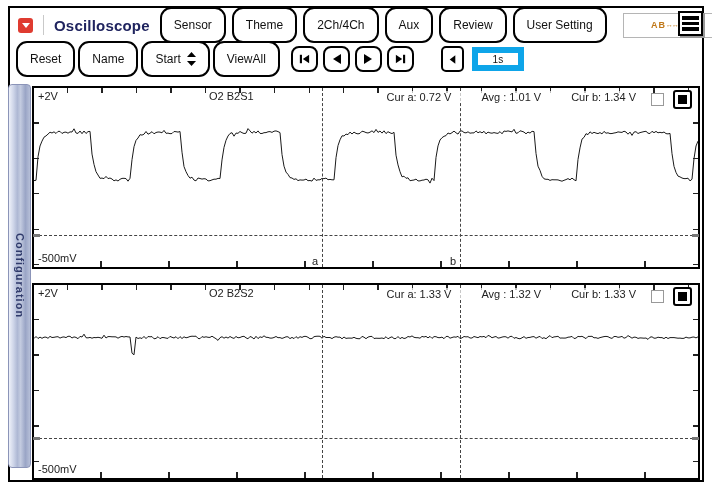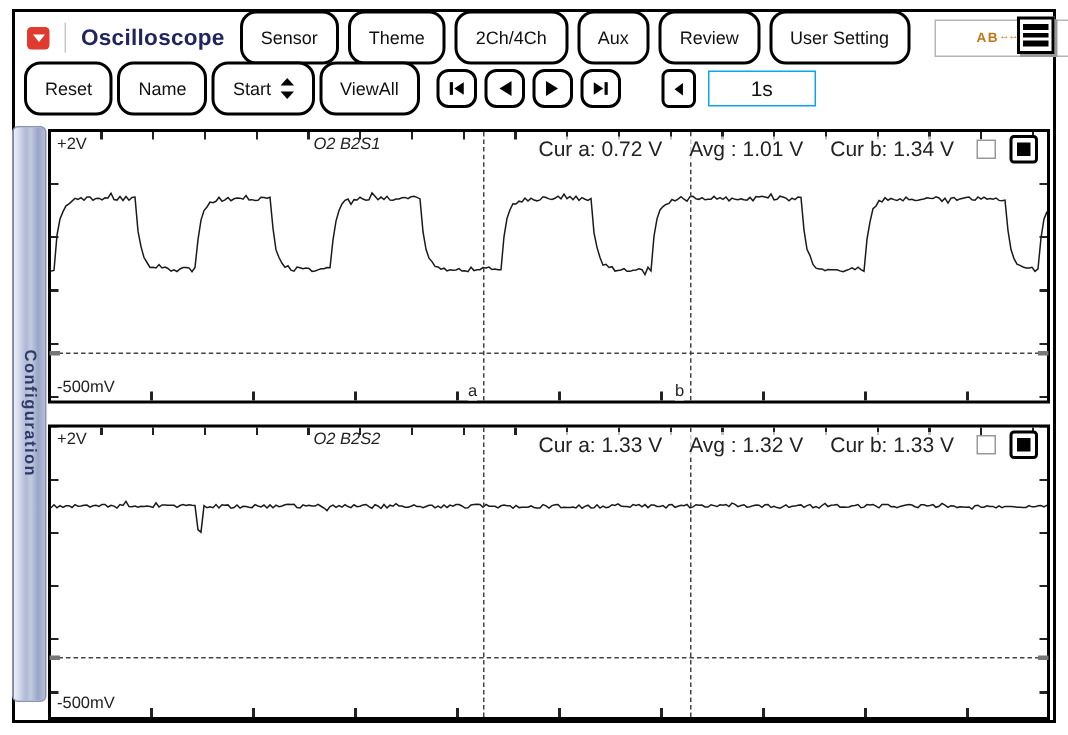--- a/index.html
+++ b/index.html
@@ -32,40 +32,40 @@
              border:2.5px solid #000;box-sizing:border-box;box-shadow:2px 2px 0 #999;
              display:flex;flex-direction:column;justify-content:center;gap:2px;padding:2px;}
   .hamburger .bar{height:3.5px;background:#000;width:100%;}
   
   .sqbtn{border:2px solid #000;border-radius:8px;background:#fff;width:27px;height:26px;
          display:inline-flex;align-items:center;justify-content:center;box-sizing:border-box;}
   .pb-group{display:flex;gap:5px;margin-left:8px;}
   .nav-group{display:flex;gap:4px;margin-left:24px;align-items:center;}
   .navbtn{border:2px solid #000;border-radius:5px;background:#fff;width:23px;height:26px;
           display:inline-flex;align-items:center;justify-content:center;box-sizing:border-box;}
-  .interval-box{border:1px solid #0ea5e9;width:72px;height:24px;display:inline-flex;
-          align-items:center;justify-content:center;font-size:14px;box-sizing:border-box;margin:0 4px;}
+  .interval-box{border:6px solid #0ea5e9;width:52px;height:24px;display:inline-flex;
+          align-items:center;justify-content:center;font-size:10px;box-sizing:border-box;margin:0 4px;}
   
   .side-tab{position:absolute;left:8px;top:84px;width:23px;height:384px;
             border:1px solid #8b94b8;border-radius:4px;box-sizing:border-box;
             background:linear-gradient(to right,#eef1f9 0%,#cdd4e8 22%,#aeb8d4 40%,
                         #c3cbe0 55%,#9aa5c6 78%,#b6bfd8 100%);
             display:flex;align-items:center;justify-content:center;}
   .side-tab span{writing-mode:vertical-rl;font-size:11px;font-weight:bold;color:#2f3a6b;
             letter-spacing:1px;white-space:nowrap;}
   
   .panel{position:absolute;left:32px;width:668px;border:2px solid #000;background:#fff;
          box-sizing:border-box;}
   .panel1{top:86px;height:183px;}
   .panel2{top:283px;height:197px;}
   .ylab{position:absolute;font-size:11px;color:#222;background:rgba(255,255,255,.7);}
   .ylab.top{left:4px;top:2px;}
   .ylab.bottom{left:4px;bottom:3px;}
-  .ptitle{position:absolute;left:175px;top:2px;font-size:11px;color:#222;font-style:italic;}
-  .readouts{position:absolute;top:3px;right:62px;display:flex;gap:18px;font-size:14px;color:#222;
+  .ptitle{position:absolute;left:175px;top:2px;font-size:11px;color:#222;}
+  .readouts{position:absolute;top:3px;right:62px;display:flex;gap:30px;font-size:11px;color:#222;
             background:rgba(255,255,255,.7);white-space:nowrap;}
   .checks{position:absolute;top:2px;right:6px;display:flex;align-items:center;gap:9px;}
   .cb-small{width:13px;height:13px;border:1px solid #999;background:#fff;box-sizing:border-box;}
   .cb-big{width:19px;height:19px;border:2px solid #000;border-radius:3px;background:#fff;
           box-sizing:border-box;display:flex;align-items:center;justify-content:center;}
   .cb-big .fill{width:9px;height:9px;background:#000;}
   svg.wave{position:absolute;left:0;top:0;width:100%;height:100%;}
   .hline{position:absolute;left:0;right:0;height:0;border-top:1px dashed #444;}
   .hline .cap{position:absolute;width:7px;height:3px;background:#777;top:-2px;}
   .hline .cap.l{left:-1px;} .hline .cap.r{right:-1px;}

